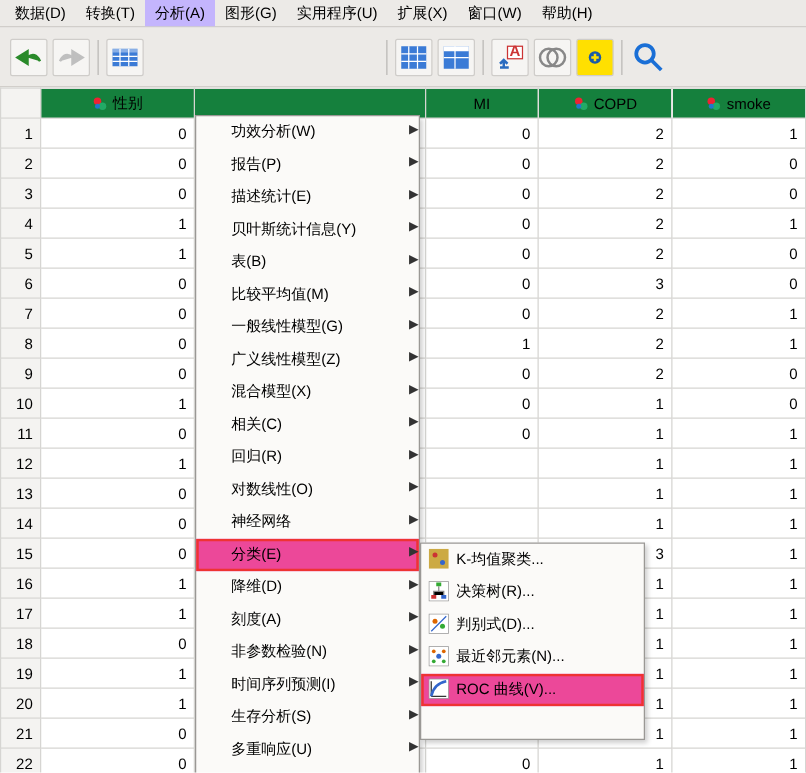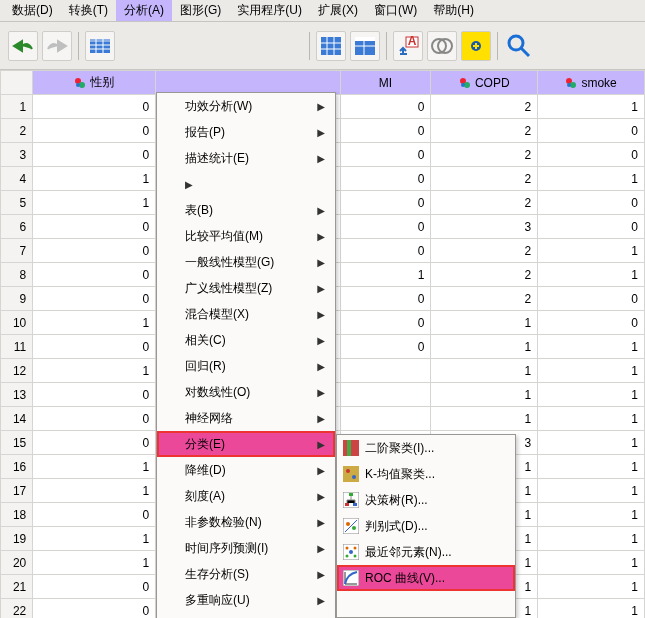--- a/index.html
+++ b/index.html
@@ -5,27 +5,27 @@
 * { margin:0; padding:0; box-sizing:border-box; font-family:"Microsoft YaHei",SimSun,Arial,sans-serif; font-size:12px; }
 body { background:#fff; width:645px; height:618px; overflow:hidden; }
 .menubar { display:flex; background:#eceae7; border-bottom:1px solid #c7c5c1; height:22px; align-items:center; padding:0 4px; }
 .menubar div { padding:2px 8px; cursor:pointer;text-align:center; }
 .toolbar { display:flex; gap:4px; align-items:center; background:#eceae7; height:48px; padding:4px 8px; border-bottom:1px solid #c7c5c1; }
 .tbtn { width:30px; height:30px; display:flex; align-items:center; justify-content:center; border:1px solid #cfcdca; background:#f6f5f3; border-radius:2px; }
 .sep { width:1px; height:28px; background:#b9b8b5; margin:0 2px; }
 .sheet { position:relative; background:#fff; }
 table { border-collapse:collapse; width:100%; table-layout:fixed; }
 th,td { border:1px solid #d6d5d2; height:24px; padding:0 6px; white-space:nowrap; overflow:hidden; }
-th { background:#c4b5fd; font-weight:normal; }
+th { background:#15803d; font-weight:normal; }
 th.rowhdr { width:32px; text-align:right; background:#f4f3f1; }
 td { text-align:right; }
 .colhdr { display:flex; align-items:center; justify-content:center; gap:4px; }
 .nominal { width:12px; height:12px; }
 .menu { position:absolute; background:#fbfaf8; border:1px solid #9a9895; box-shadow:2px 2px 4px rgba(0,0,0,.2); z-index:10; }
-.menu .mi { display:flex; align-items:center; justify-content:space-between; padding:4px 10px 4px 28px; height:26px; cursor:pointer; position:relative;gap:12px; }
+.menu .mi { display:flex; justify-content:space-between; padding:4px 0 4px 28px; height:26px; cursor:pointer; position:relative;gap:12px; }
 .menu .mi .arrow { font-size:10px; color:#333; }
 .menu .mi .ico { position:absolute; left:6px; width:16px; height:16px; }
 .menu1 { left:156px; top:22px; width:180px; }
 .menu2 { left:336px; top:364px; width:180px; }
 .mi.hl-item { box-shadow: inset 0 0 0 2px #e33; background:#ec4899; }
 </style>
 </head>
 <body>
 
 <div class="menubar">
@@ -335,20 +335,21 @@
       </div>
       <div class="mi">
         <span>报告(P)</span>
         <span class="arrow">▶</span>
       </div>
       <div class="mi">
         <span>描述统计(E)</span>
         <span class="arrow">▶</span>
       </div>
       <div class="mi">
+        <span>贝叶斯统计信息(Y)</span>
         <span class="arrow">▶</span>
       </div>
       <div class="mi">
         <span>表(B)</span>
         <span class="arrow">▶</span>
       </div>
       <div class="mi">
         <span>比较平均值(M)</span>
         <span class="arrow">▶</span>
       </div>
@@ -406,27 +407,20 @@
       </div>
       <div class="mi">
         <span>多重响应(U)</span>
         <span class="arrow">▶</span>
       </div>
       <div class="mi">
         <span>缺失值分析(V)...</span>
       </div>
     </div>
 <div class="menu menu2" id="m2">
-      <div class="mi">
-        <svg class="ico">
-          <rect width="16" height="16" fill="#c44"></rect>
-          <rect x="4" width="4" height="16" fill="#4a4"></rect>
-        </svg>
-        <span>二阶聚类(I)...</span>
-      </div>
       <div class="mi">
         <svg class="ico">
           <rect width="16" height="16" fill="#ca4"></rect>
           <circle cx="5" cy="5" r="2" fill="#c33"></circle>
           <circle cx="11" cy="11" r="2" fill="#36c"></circle>
         </svg>
         <span>K-均值聚类...</span>
       </div>
       <div class="mi">
         <svg class="ico">

